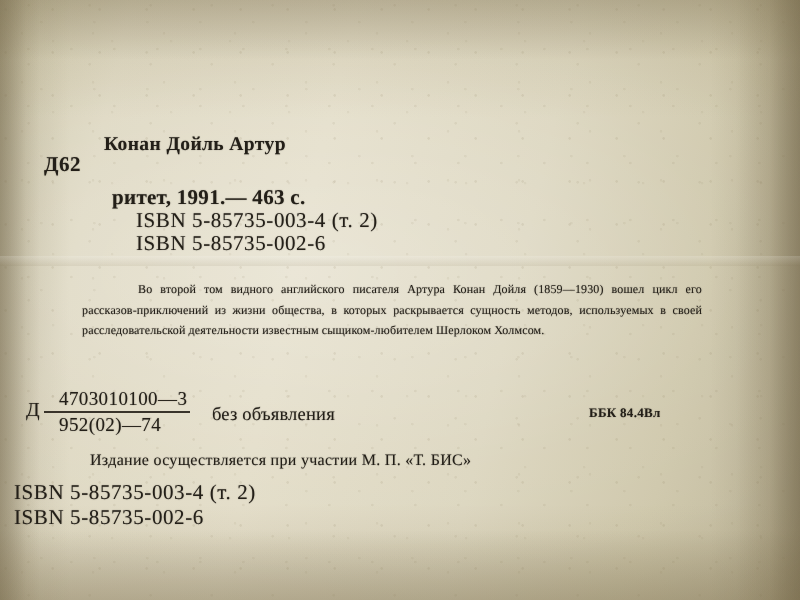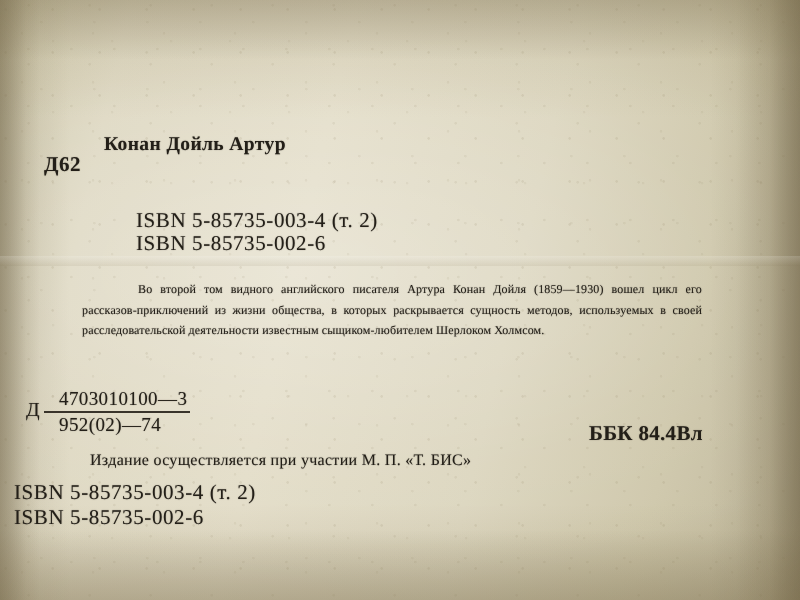--- a/index.html
+++ b/index.html
@@ -106,21 +106,21 @@
     margin-left: 12px;
   }
   #frac .bar {
     height: 1.6px;
     background: #2a251d;
     margin: 1px 0 1px 0;
     width: 100%;
     opacity: 0.92;
   }
   #noannounce { left: 212px; top: 405px; font-size: 18.5px; letter-spacing: 0.2px; }
-  #bbk        { left: 589px; top: 405px; font-size: 21px; letter-spacing: 0.3px; margin-top: 16px; }
+  #bbk        { left: 589px; top: 405px; font-size: 13px; letter-spacing: 0.3px; }
 
   #publisher  { left: 90px;  top: 452px; font-size: 16px; letter-spacing: 0.3px; }
   #isbn3      { left: 14px;  top: 480px; font-size: 21px; letter-spacing: 0.6px; }
   #isbn4      { left: 14px;  top: 505px; font-size: 21px; letter-spacing: 0.6px; }
 
   
   .stain {
     position: absolute;
     z-index: 2;
     pointer-events: none;
@@ -157,35 +157,37 @@
   <div class="stain" id="stain-right"></div>
   <div class="stain" id="fold"></div>
 
   <div class="layer">
 
     <div class="txt bold" id="author">Конан Дойль Артур</div>
 
     <div class="txt bold" id="shelfcode">Д62</div>
 
 
+    <div class="txt bold" id="title2">ритет, 1991.— 463 с.</div>
 
     <div class="txt" id="isbn1">ISBN 5-85735-003-4 (т. 2)</div>
 
     <div class="txt" id="isbn2">ISBN 5-85735-002-6</div>
 
     <div class="txt" id="annotation">Во второй том видного английского писателя Артура Конан Дойля (1859—1930) вошел цикл его рассказов-приключений из жизни общества, в которых раскрывается сущность методов, используемых в своей расследовательской деятельности известным сыщиком-любителем Шерлоком Холмсом.</div>
 
     <div class="txt" id="frac-d">Д</div>
 
     <div id="frac">
       <div class="num">4703010100—3</div>
       <div class="bar"></div>
       <div class="den">952(02)—74</div>
     </div>
 
+    <div class="txt" id="noannounce">без объявления</div>
 
     <div class="txt bold" id="bbk">ББК 84.4Вл</div>
 
     <div class="txt" id="publisher">Издание осуществляется при участии М. П. «Т. БИС»</div>
 
     <div class="txt" id="isbn3">ISBN 5-85735-003-4 (т. 2)</div>
 
     <div class="txt" id="isbn4">ISBN 5-85735-002-6</div>
 
   </div>

